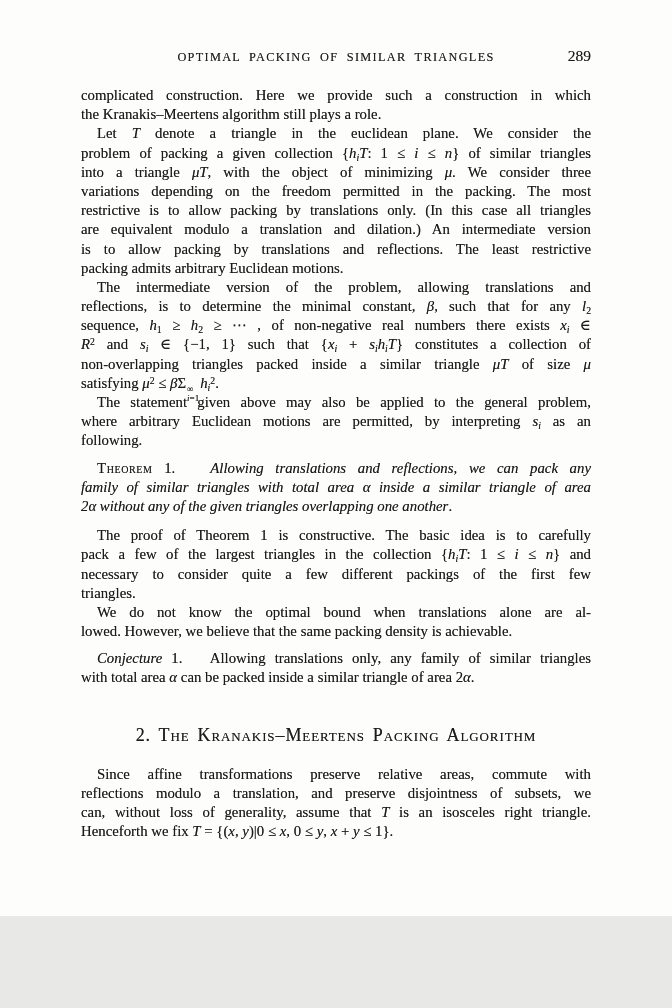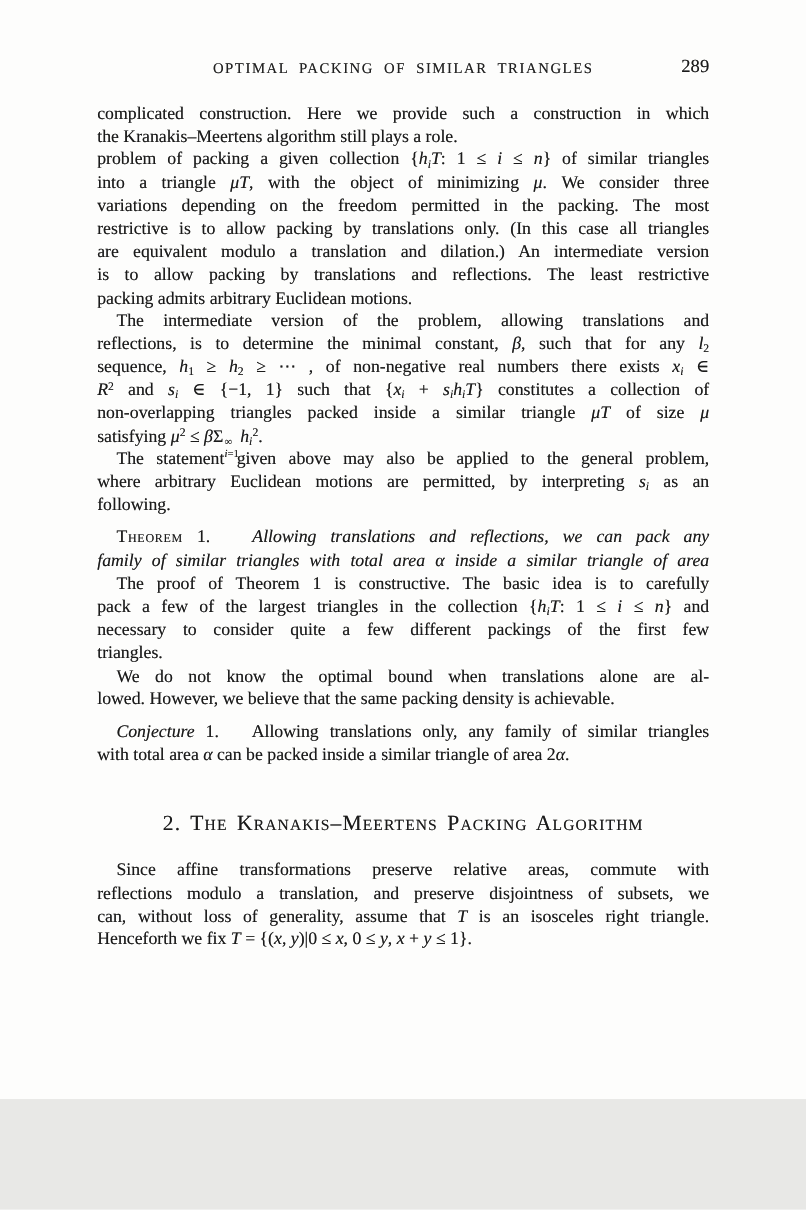--- a/index.html
+++ b/index.html
@@ -43,21 +43,21 @@
     position: absolute;
     top: 86px;
     left: 81px;
     width: 510px;
     font-size: 14.8px;
     line-height: 19.2px;
     text-shadow: 0 0 0.45px rgba(0,0,0,0.55);
   }
   .block { margin: 0; }
   .gap-sm { margin-top: 8px; }
-  .gap-md { }
+  .gap-md { margin-top: 10px; }
   .gap-lg { margin-top: 38px; }
   .gap-xl { margin-top: 20px; }
   .line {
     white-space: nowrap;
     text-align: justify;
     text-align-last: justify;
     height: 19.2px;
   }
   .line.last { text-align-last: left; }
   .line.ind { text-indent: 16px; }
@@ -91,20 +91,21 @@
     <div class="runtitle">OPTIMAL PACKING OF SIMILAR TRIANGLES</div>
     <div class="pageno">289</div>
   </div>
 
   <div class="textcol">
       <div class="block para">
         <div class="line">complicated construction. Here we provide such a construction in which</div>
         <div class="line last">the Kranakis–Meertens algorithm still plays a role.</div>
       </div>
       <div class="block para">
+        <div class="line ind">Let <i>T</i> denote a triangle in the euclidean plane. We consider the</div>
         <div class="line">problem of packing a given collection {<i>h<sub>i</sub>T</i>: 1 ≤ <i>i</i> ≤ <i>n</i>} of similar triangles</div>
         <div class="line">into a triangle <i>μT</i>, with the object of minimizing <i>μ</i>. We consider three</div>
         <div class="line">variations depending on the freedom permitted in the packing. The most</div>
         <div class="line">restrictive is to allow packing by translations only. (In this case all triangles</div>
         <div class="line">are equivalent modulo a translation and dilation.) An intermediate version</div>
         <div class="line">is to allow packing by translations and reflections. The least restrictive</div>
         <div class="line last">packing admits arbitrary Euclidean motions.</div>
       </div>
       <div class="block para">
         <div class="line ind">The intermediate version of the problem, allowing translations and</div>
@@ -118,20 +119,21 @@
           </span><i>h</i><sub><i>i</i></sub><sup>2</sup>.</div>
       </div>
       <div class="block para">
         <div class="line ind">The statement given above may also be applied to the general problem,</div>
         <div class="line">where arbitrary Euclidean motions are permitted, by interpreting <i>s<sub>i</sub></i> as an</div>
         <div class="line last">following.</div>
       </div>
       <div class="block para gap-sm">
         <div class="line ind"><span class="sc">Theorem</span> 1.&nbsp;&nbsp;&nbsp;<i>Allowing translations and reflections, we can pack any</i></div>
         <div class="line"><i>family of similar triangles with total area α inside a similar triangle of area</i></div>
+        <div class="line last"><i>2α without any of the given triangles overlapping one another</i>.</div>
       </div>
       <div class="block para gap-md">
         <div class="line ind">The proof of Theorem 1 is constructive. The basic idea is to carefully</div>
         <div class="line">pack a few of the largest triangles in the collection {<i>h<sub>i</sub>T</i>: 1 ≤ <i>i</i> ≤ <i>n</i>} and</div>
         <div class="line">necessary to consider quite a few different packings of the first few</div>
         <div class="line last">triangles.</div>
       </div>
       <div class="block para">
         <div class="line ind">We do not know the optimal bound when translations alone are al-</div>
         <div class="line last">lowed. However, we believe that the same packing density is achievable.</div>

